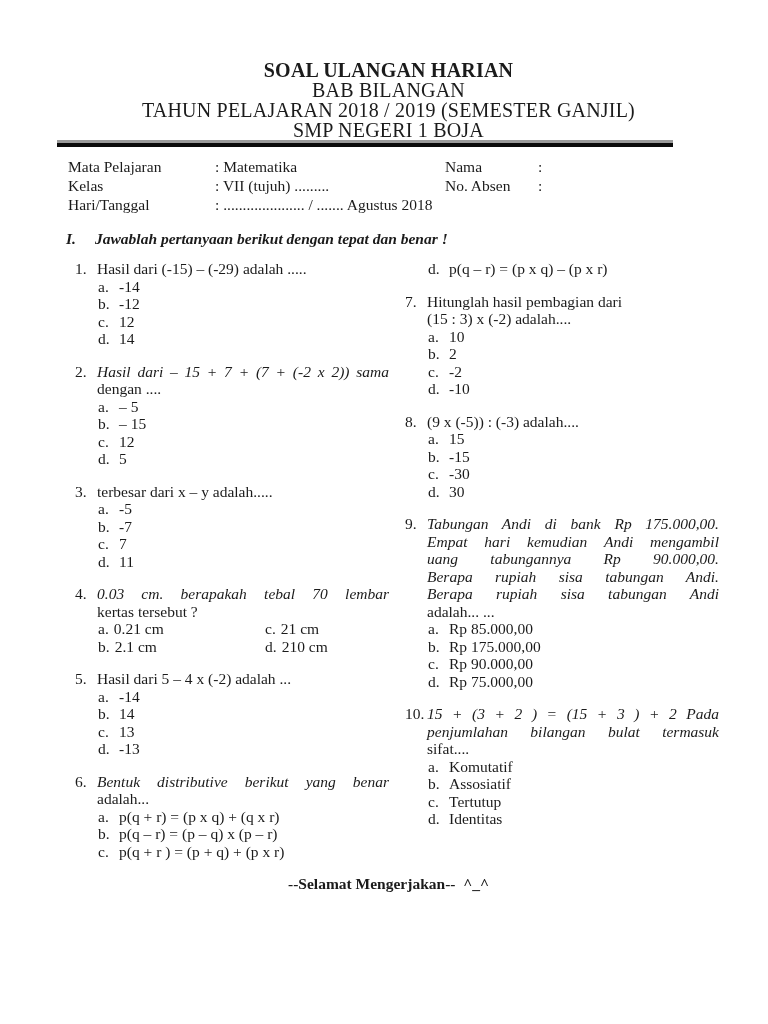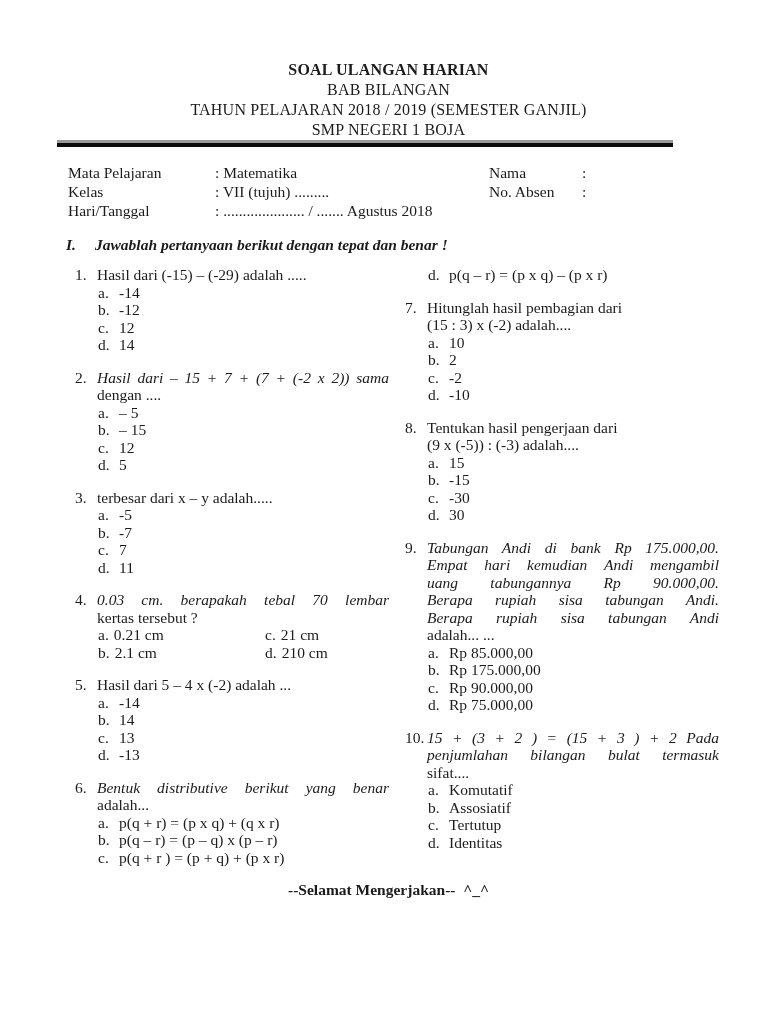--- a/index.html
+++ b/index.html
@@ -5,29 +5,29 @@
   html, body { margin: 0; padding: 0; }
   body {
     width: 768px; height: 1024px; overflow: hidden;
     background: #ffffff; color: #1b1b1b;
     font-family: "Liberation Serif", "DejaVu Serif", serif;
     font-size: 15.5px;
   }
   .page { padding: 60px 48px 0 57px; }
 
   
-  .exam-header { text-align: center; font-size: 16px; line-height: 20px; }
+  .exam-header { text-align: center; font-size: 20px; line-height: 20px; }
   .exam-header .h-line { letter-spacing: 0.2px; }
   .exam-header .h-line.bold { font-weight: bold; }
 
   
   .rule { width: 616px; height: 0; border-top: 3px solid #9a9a9a; border-bottom: 4px solid #0a0a0a; margin-top: 0; }
 
   
-  .info { display: flex; margin: 16px 0 0 11px; line-height: 19px; gap: 44px; }
+  .info { display: flex; margin: 10px 0 0 11px; line-height: 19px; }
   .info-left { width: 377px; }
   .info-row { display: flex; }
   .info-label { width: 147px; flex: none; }
   .info-right .info-label { width: 93px; }
 
   
   .section { display: flex; margin: 16px 0 0 9px; font-weight: bold; font-style: italic; }
   .section-numeral { width: 29px; flex: none; }
 
   
@@ -291,21 +291,20 @@
             <div class="option">
               <span class="opt-label">d.</span>
               <span class="opt-text">-10</span>
             </div>
           </div>
         </div>
         <div class="question">
           <div class="q-head">
             <span class="q-num">8.</span>
             <div class="q-text">
-              <div>Tentukan hasil pengerjaan dari</div>
               <div>(9 x (-5)) : (-3) adalah....</div>
             </div>
           </div>
           <div class="options">
             <div class="option">
               <span class="opt-label">a.</span>
               <span class="opt-text">15</span>
             </div>
             <div class="option">
               <span class="opt-label">b.</span>

